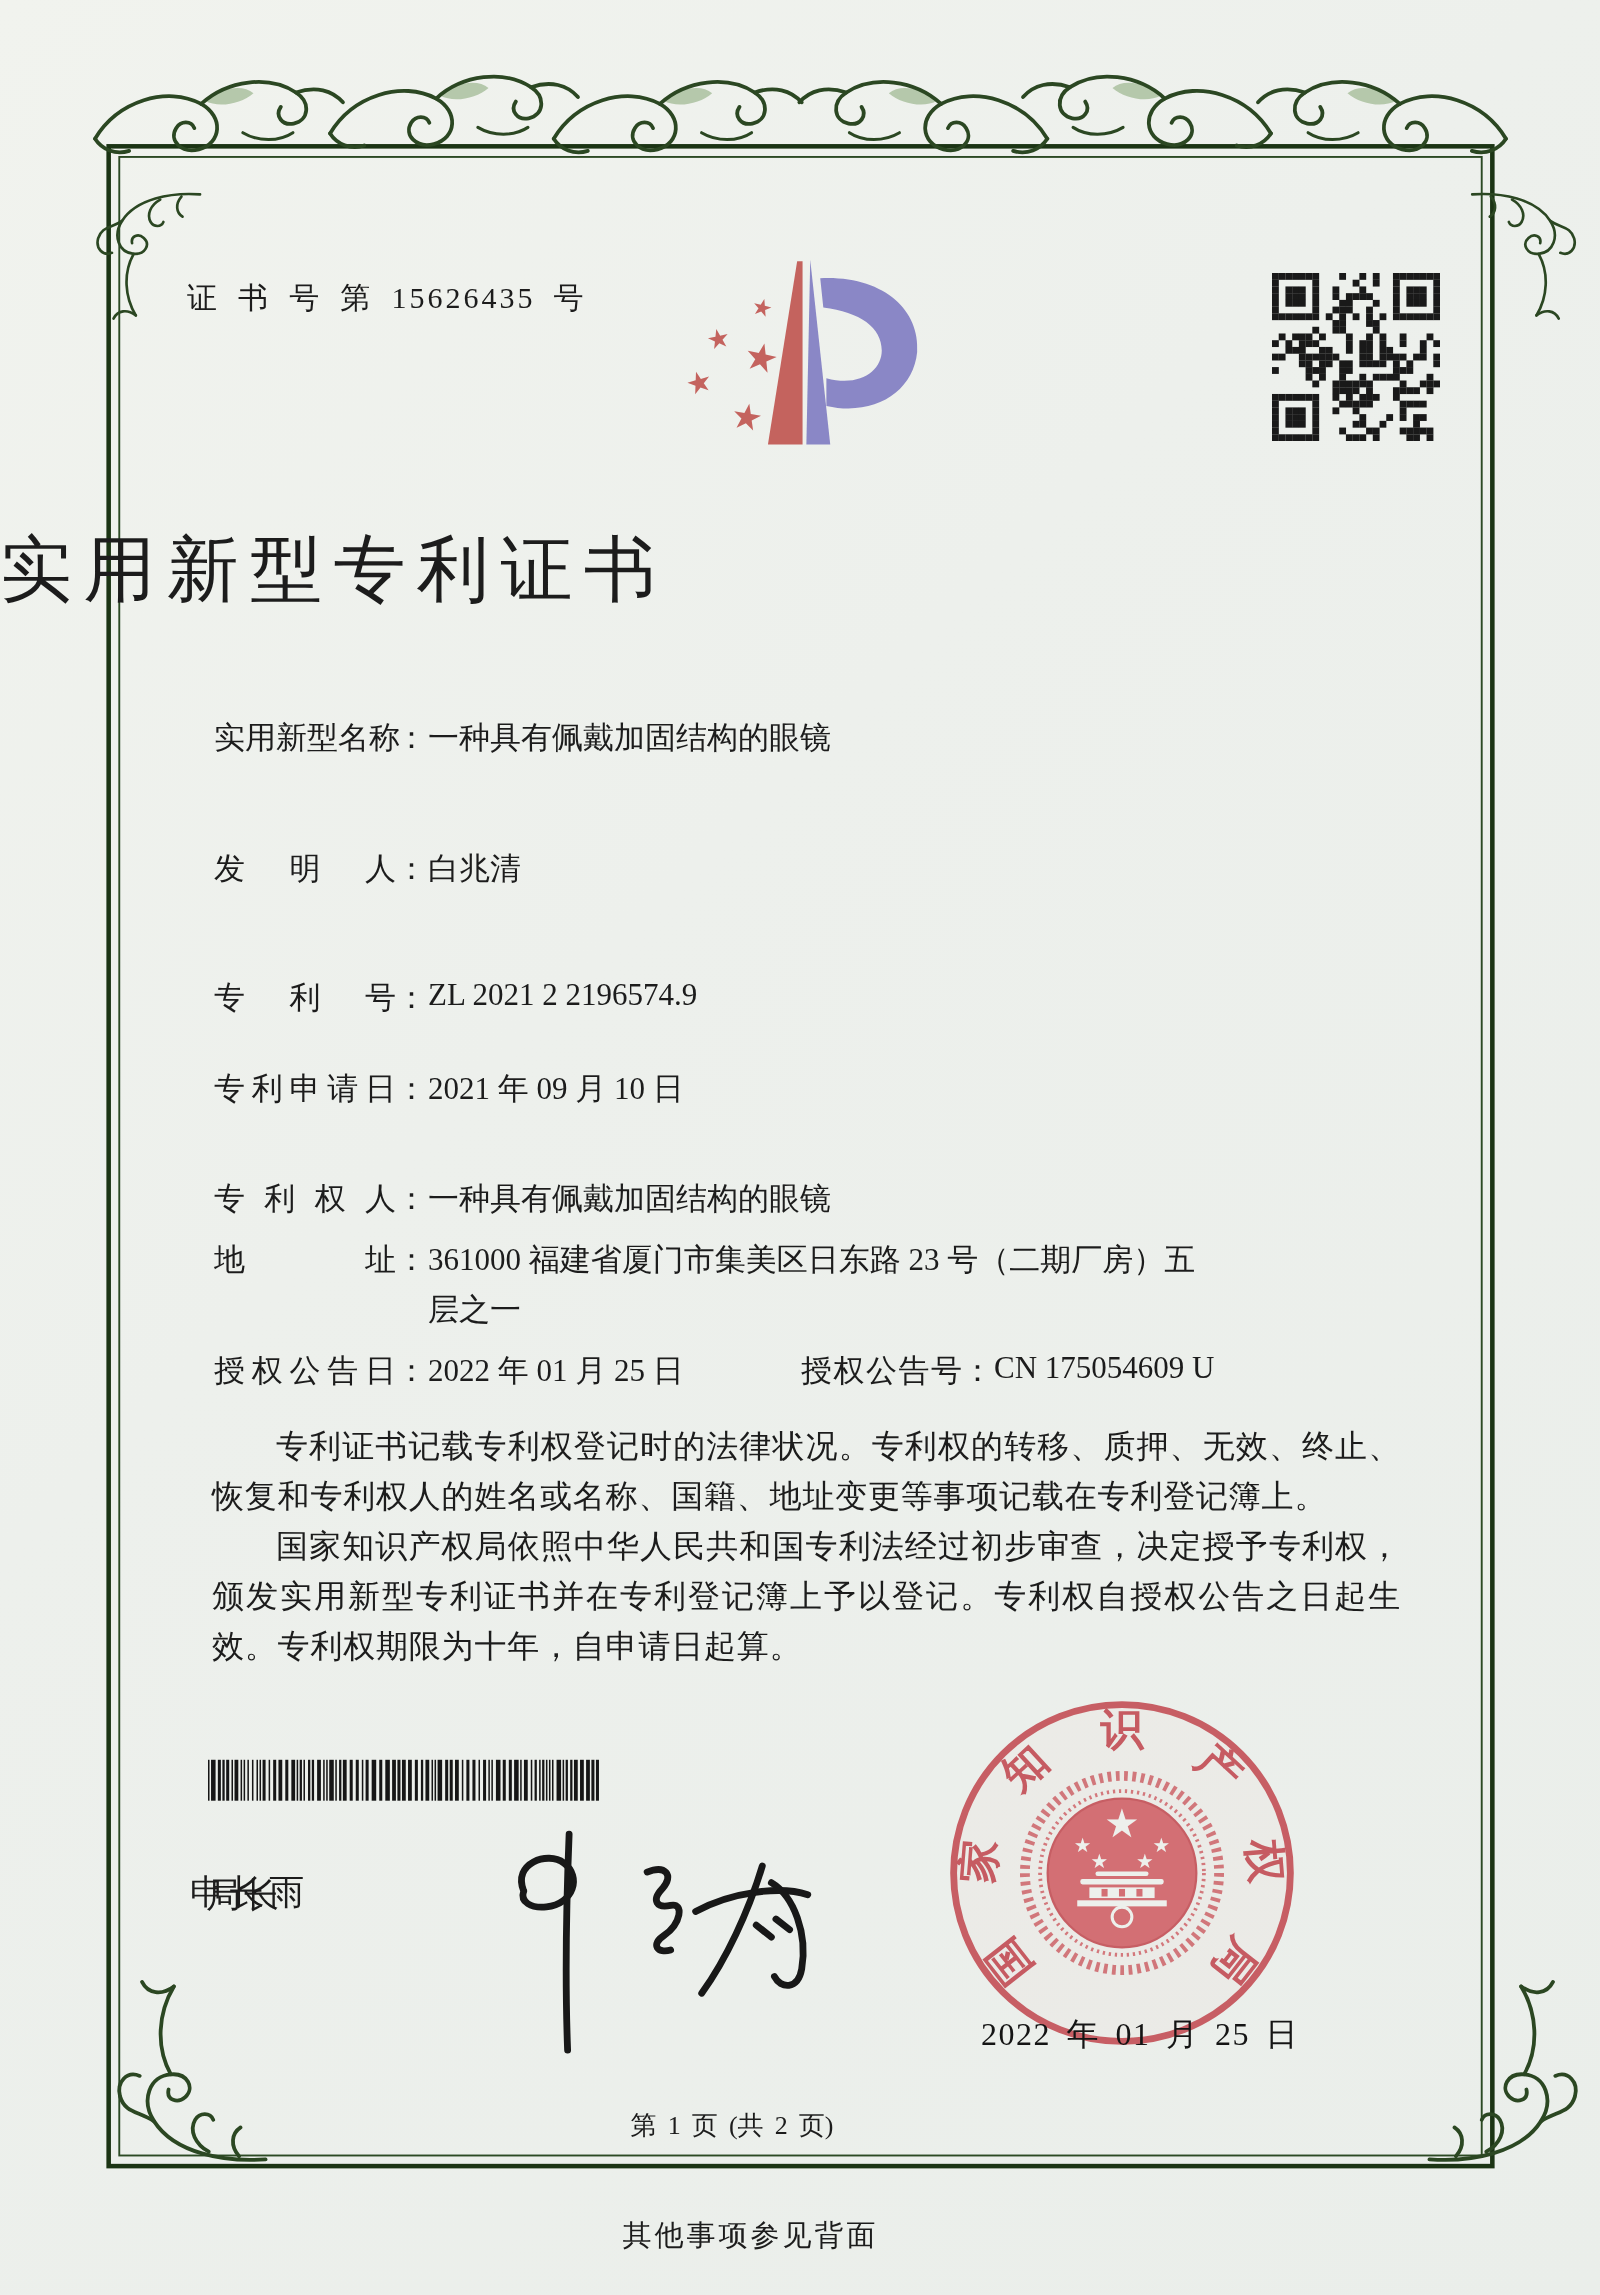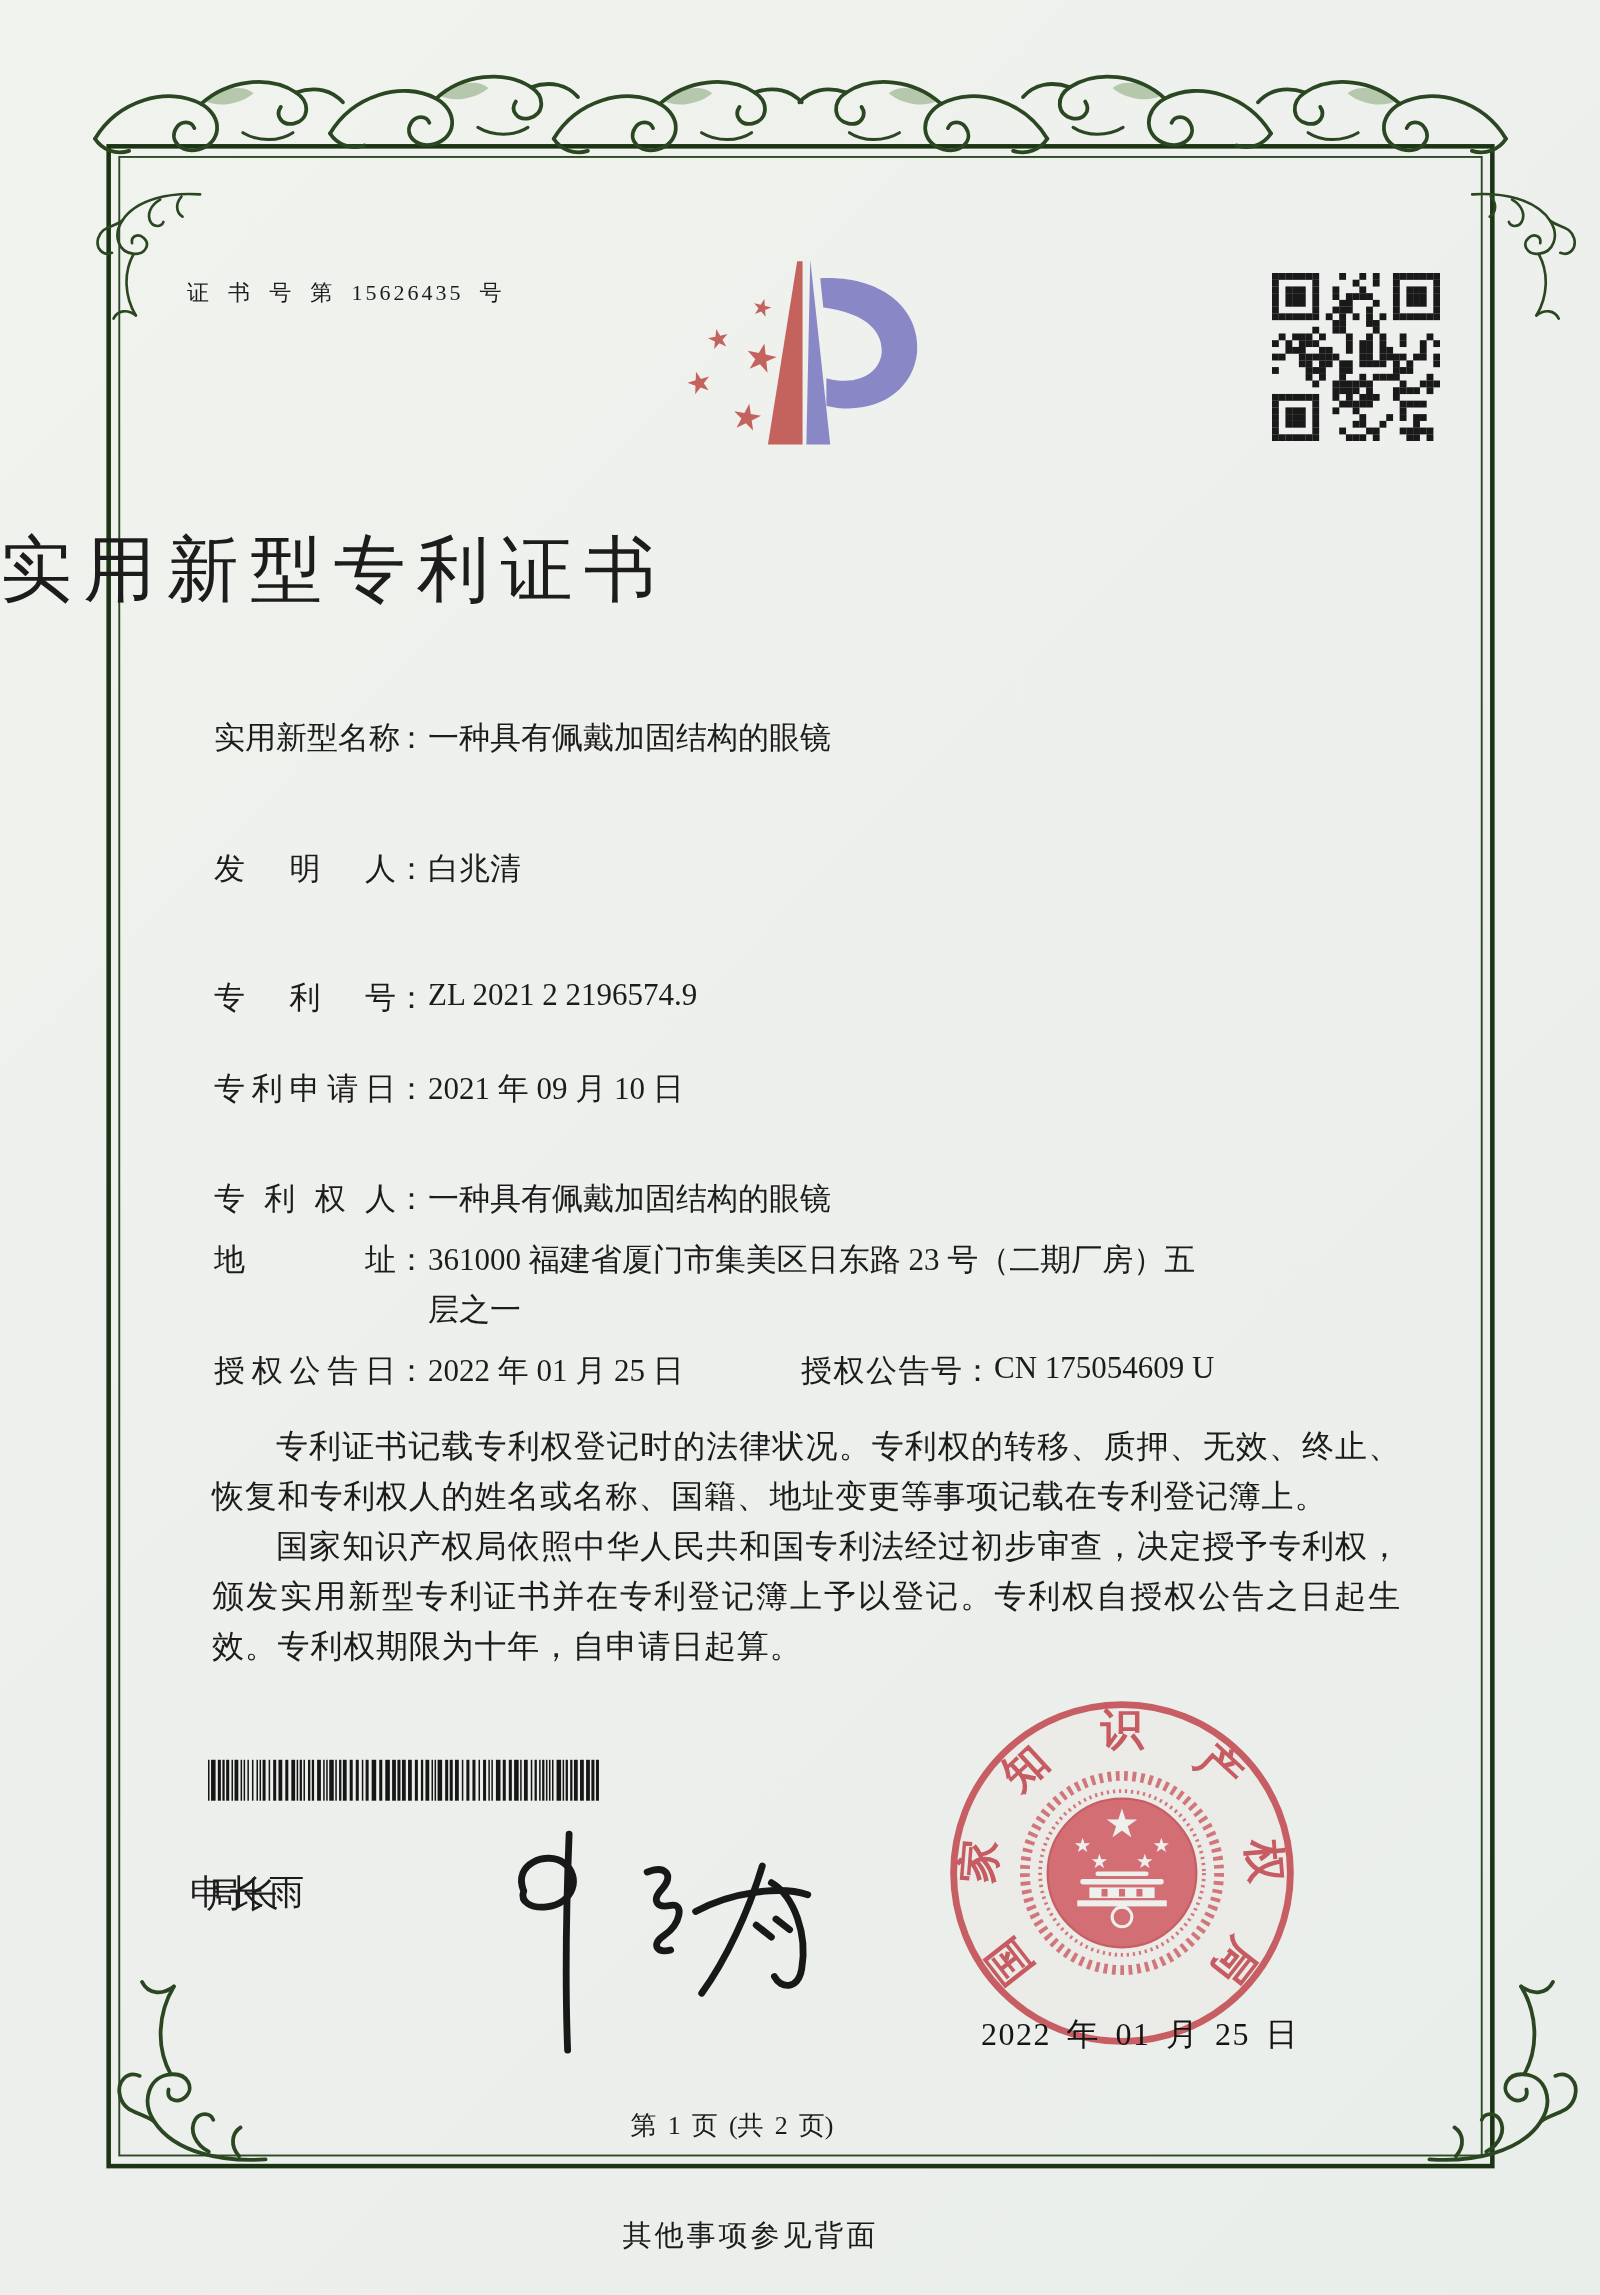--- a/index.html
+++ b/index.html
@@ -4,21 +4,21 @@
 <style>
   html,body{margin:0;padding:0;background:#e6e9e4;}
   .page{
     position:relative;width:1601px;height:2295px;margin:0 auto;
     background:linear-gradient(135deg,#f1f3ee 0%,#edf0ec 40%,#eaeeea 100%);
     font-family:"Liberation Serif","DejaVu Serif",serif;color:#1c1c1c;overflow:hidden;
   }
   .abs{position:absolute;}
   
   #frame{left:0;top:0;width:1601px;height:2295px;z-index:1;}
-  .cert-no{left:187px;top:278px;font-size:22px;letter-spacing:3px;word-spacing:7.6px;z-index:3;}
+  .cert-no{left:187px;top:278px;font-size:30px;letter-spacing:3px;word-spacing:7.6px;z-index:3;}
   #logo{left:651px;top:237px;width:300px;height:241px;z-index:3;}
   #qr{left:1272px;top:273px;width:168px;height:168px;z-index:3;}
   .title{
     left:0;top:522px;width:100%;text-align:left;
     font-size:72px;font-weight:400;letter-spacing:11.4px;z-index:3;
   }
   .frow{position:absolute;left:214px;display:flex;align-items:flex-start;font-size:31px;z-index:3;}
   .flabel{display:inline-block;width:182px;text-align:justify;text-align-last:justify;white-space:nowrap;}
   .colon{display:inline-block;width:32px;}
   .fvalue{display:inline-block;white-space:nowrap;text-align:right;}

